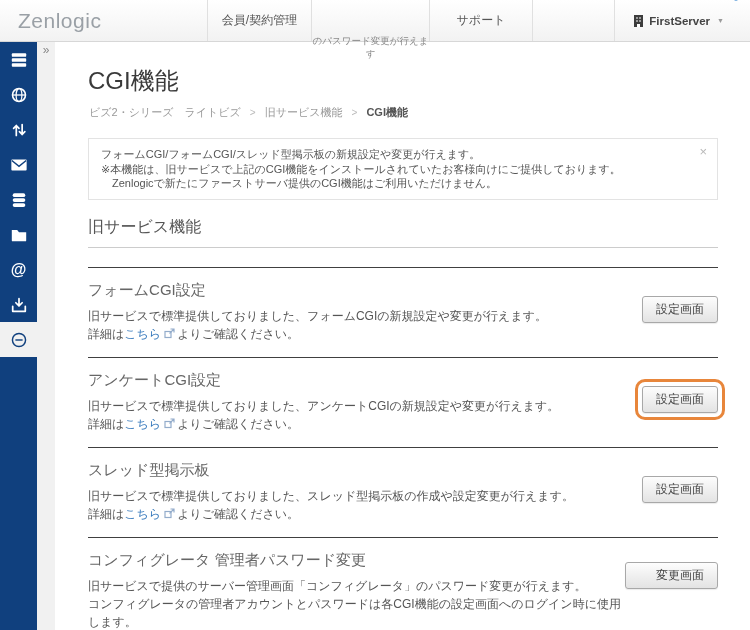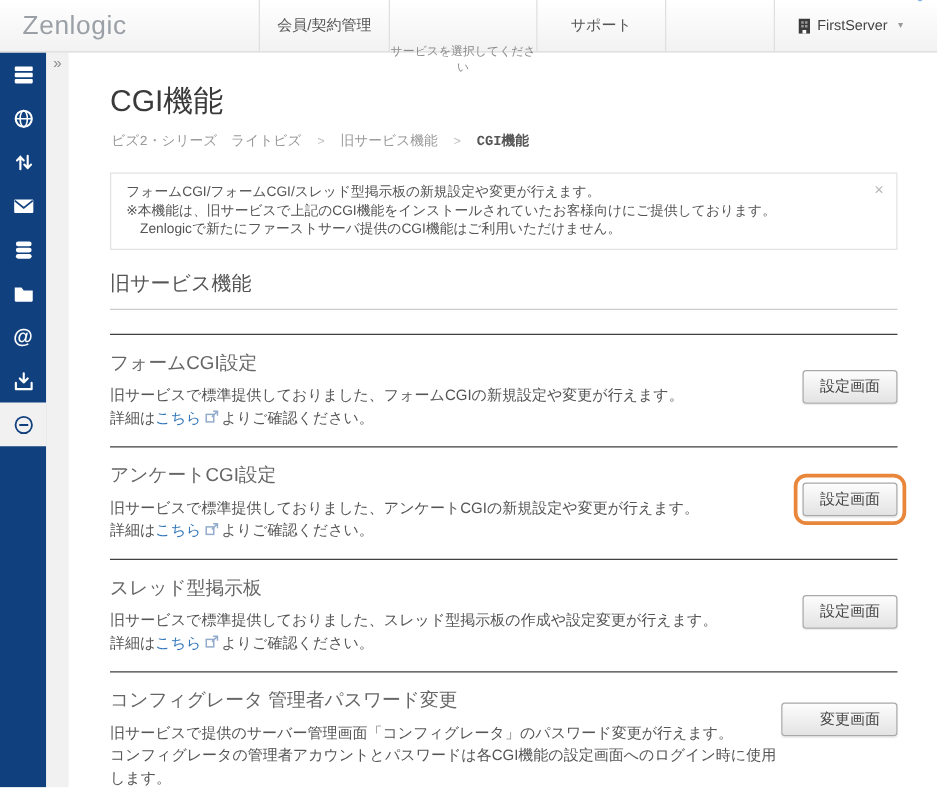--- a/index.html
+++ b/index.html
@@ -29,39 +29,39 @@
     display:flex; flex-direction:column; align-items:center; justify-content:center;
     font-size:12px; color:#555; cursor:pointer; text-align:center;
   }
   .nav-item.wide { width:118px;gap:36px; }
   .nav-item:last-child { border-right:1px solid #e0e0e0; }
   .nav-sub { font-size:9.5px; color:#8a8a8a; margin-top:2px; }
   .account-box {
     margin-left:auto; height:100%;
     border-left:1px solid #e0e0e0;
     display:flex; align-items:center; gap:5px;
-    padding:0 26px 0 18px; cursor:pointer;
+    padding:0 26px 0 18px; cursor:pointer;font-weight:bold;
   }
   .account-name { font-size:11.5px; color:#444; }
   .caret { font-size:7px; color:#9a9a9a; margin-left:2px; }
 
   
   .sidebar { position:absolute; top:42px; left:0; width:37px; height:588px; background:#10407e; }
   .side-item { height:35px; display:flex; align-items:center; justify-content:center; cursor:pointer; }
   .side-item svg { display:block; }
   .side-item.active { background:#f1f1f1; }
   .at-glyph { color:#fff; font-size:16px; font-weight:bold; line-height:1; }
 
   .rail { position:absolute; top:42px; left:37px; width:18px; height:588px; background:#f1f1f1; }
   .expand-chevron { display:block; text-align:center; color:#8a8a8a; font-size:12px; padding-top:1px; cursor:pointer; }
 
   
   .main { position:absolute; top:42px; left:55px; width:695px; height:588px; background:#fff; padding:0 32px 0 33px; overflow:hidden; }
   .page-title { font-size:24px; font-weight:normal; color:#3a3a3a; margin:23px 0 8px; }
-  .breadcrumb { font-size:11px; color:#999; margin:2px 0 0 1px;font-family:Liberation Mono, monospace; }
+  .breadcrumb { font-size:11px; color:#999; margin:2px 0 0 1px; }
   .crumb-sep { color:#bbb; margin:0 6px; font-size:10px; }
   .crumb-current { color:#555; font-weight:bold; }
 
   .notice {
     position:relative; margin-top:18px;
     border:1px solid #e3e3e3; background:#fff;
     padding:8px 32px 8px 12px;
     font-size:11px; color:#555; line-height:14.5px;
   }
   .notice-line.indent { padding-left:11px; }
@@ -101,21 +101,21 @@
       <span class="logo-text">Zenlogic</span>
       <span class="logo-dot d1"></span>
 
     </div>
     <div class="nav">
       <div class="nav-item">
         <span>会員/契約管理</span>
       </div>
       <div class="nav-item wide">
         <span>コントロールパネル</span>
-        <span class="nav-sub">サービスを選択してください</span>
+        <span class="nav-sub">のパスワード変更が行えます</span>
       </div>
       <div class="nav-item">
         <span>サポート</span>
       </div>
     </div>
     <div class="account-box">
       <svg width="11" height="13" viewBox="0 0 11 13">
         <rect x="1" y="1" width="9" height="12" fill="#3c3c3c"></rect>
         <rect x="3" y="3" width="2" height="2" fill="#9a9a9a"></rect>
         <rect x="6" y="3" width="2" height="2" fill="#9a9a9a"></rect>

